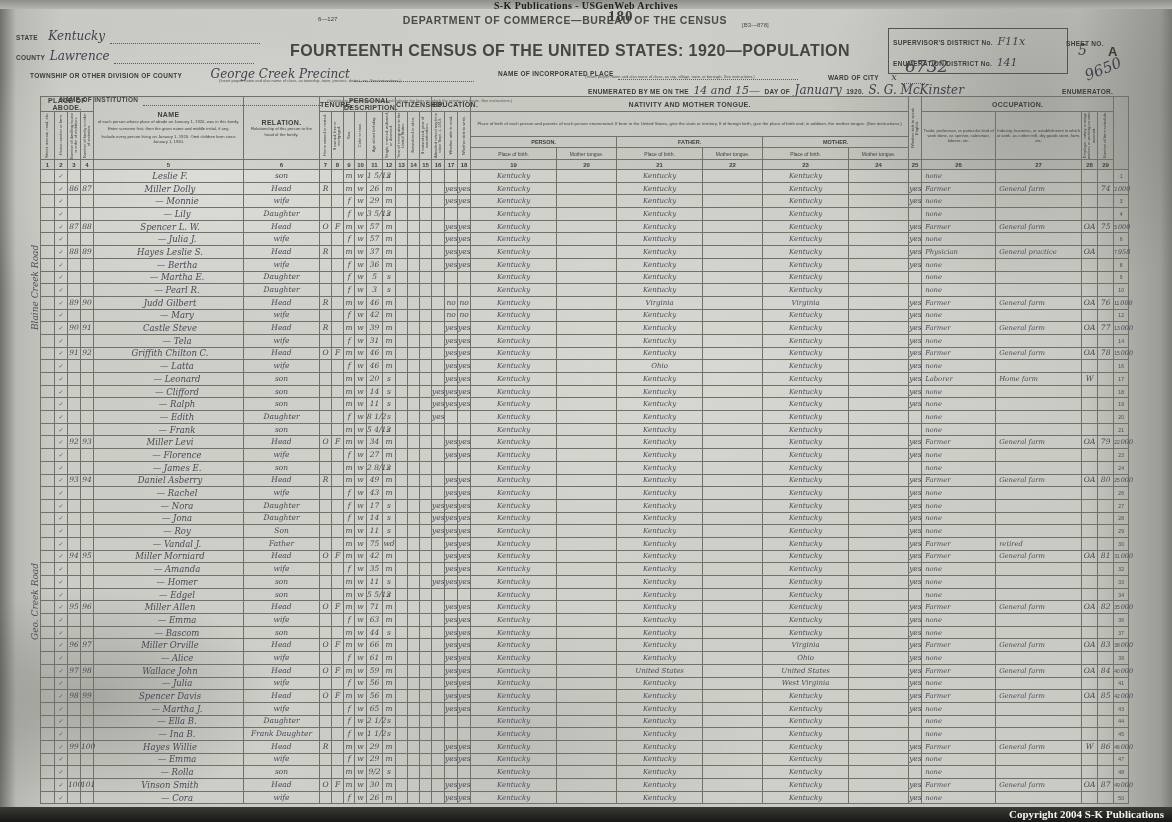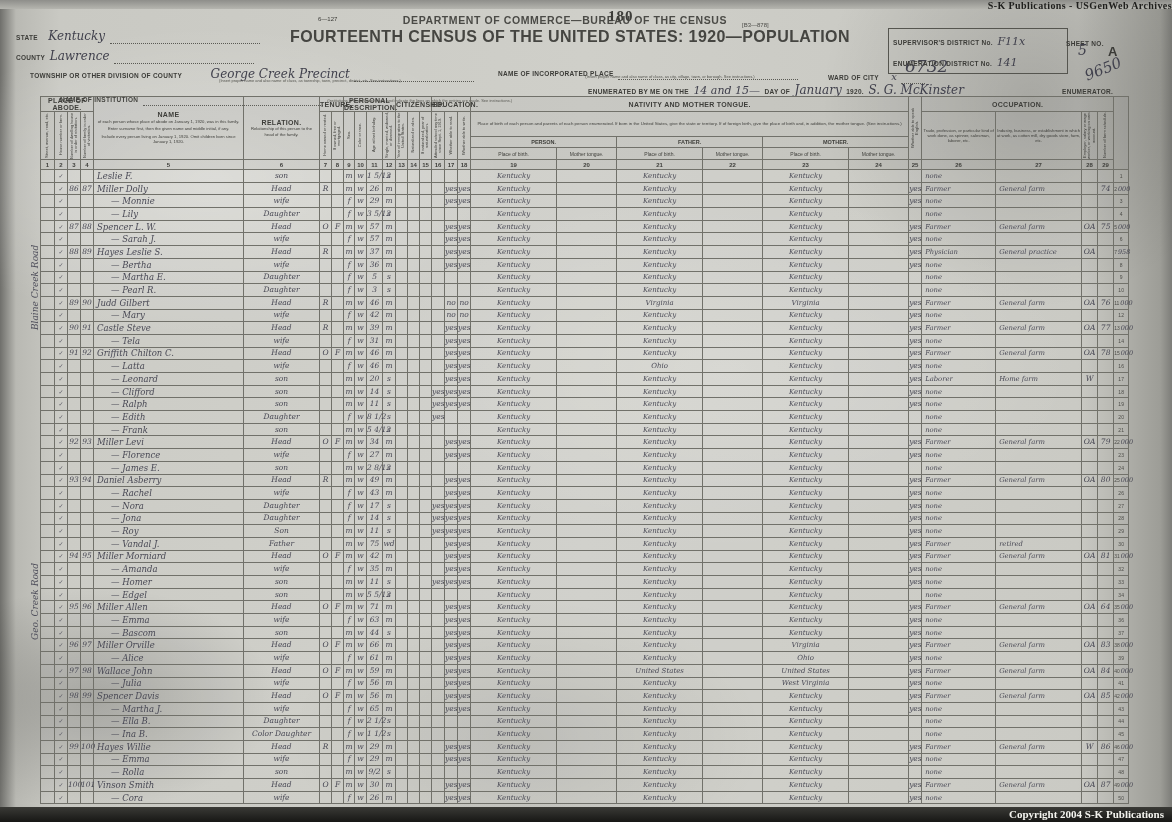--- a/index.html
+++ b/index.html
@@ -8,21 +8,21 @@
     font-family:"Liberation Sans",sans-serif;
     background:
       radial-gradient(ellipse 420px 220px at 18% 22%, rgba(255,255,255,.30), transparent 70%),
       radial-gradient(ellipse 500px 260px at 62% 45%, rgba(255,255,255,.18), transparent 70%),
       radial-gradient(ellipse 300px 300px at 88% 12%, rgba(0,0,0,.16), transparent 70%),
       radial-gradient(ellipse 260px 160px at 8% 85%, rgba(0,0,0,.20), transparent 70%),
       radial-gradient(ellipse 340px 200px at 45% 90%, rgba(0,0,0,.10), transparent 70%),
       linear-gradient(90deg,#6f6f6b 0px,#b9b9b3 16px,#c9c9c3 60px,#cfcfc9 50%,#c7c7c1 92%,#9d9d97 99%,#7d7d79 100%);
   }
   .edge-top{position:absolute;left:0;top:0;width:100%;height:9px;background:linear-gradient(180deg,#8e8e8a,#b5b5af);}
-  .credit{position:absolute;top:0;left:0;width:100%;text-align:right;
+  .credit{position:absolute;top:0;left:0;width:100%;text-align:center;
     font:bold 10px "Liberation Serif",serif;color:#1f1f1d;letter-spacing:.4px;}
   .bottom-bar{position:absolute;left:0;bottom:0;width:100%;height:15px;background:linear-gradient(180deg,#3a3a36,#171715);
     color:#f4f4ef;font:bold 11px "Liberation Serif",serif;text-align:right;box-sizing:border-box;padding:1px 8px 0 0;}
   .pr{color:#3a3a36}
   .hw{font-family:"DejaVu Serif",serif;font-style:italic;color:#484854}
   
   .hdr{position:absolute;left:0;top:8px;width:1172px;height:88px;}
   .abs{position:absolute;white-space:nowrap}
   .lbl{font-weight:bold;font-size:6.5px;color:#3c3c38;letter-spacing:.3px}
   .dots{display:inline-block;border-bottom:1px dotted #5a5a54;height:9px;vertical-align:bottom}
@@ -44,21 +44,21 @@
   .h3r th{height:10px;font-size:5.5px}
   .h3b th{height:11px;font-size:5px;font-weight:normal}
   .h4r th{height:9px;font-size:6px;font-weight:bold}
   .vt span{display:inline-block;writing-mode:vertical-rl;transform:rotate(180deg);
     font-size:4px;font-weight:normal;line-height:1.1;max-height:50px;white-space:normal}
   .namehead .t{font-size:7px;letter-spacing:.4px}
   .namehead .d{font-size:4.2px;font-weight:normal;padding:1px 3px;text-align:center;line-height:1.25}
   .deschead{font-size:4.2px;font-weight:normal;padding:0 2px;line-height:1.2}
   .introhead{font-size:4.4px;font-weight:normal;padding:0 4px;line-height:1.25}
   tbody td{height:11.7px;font-size:7.5px;line-height:10px;text-align:center;white-space:nowrap;vertical-align:middle}
-  tbody td.name{text-align:left;padding-left:3px;font-size:8.5px}
+  tbody td.name{text-align:center;padding-left:3px;font-size:8.5px}
   tbody td.member{padding-left:17px}
   tbody td.pob{font-size:7px}
   tbody td.occ{font-size:6.8px;text-align:left;padding-left:3px}
   tbody td.tick{color:#5a5a64;font-size:6px}
   tbody td .rn{font-size:5px;color:#4c4c48;font-style:normal;font-family:"Liberation Sans",sans-serif}
   tbody td .marg{font-size:6.5px;margin-left:1px}
   
   .vnote{position:absolute;transform:rotate(-90deg);transform-origin:left top;
     font-family:"DejaVu Serif",serif;font-style:italic;font-size:9px;color:#50505c;white-space:nowrap}
 </style>
@@ -66,21 +66,21 @@
 <body>
 
 <div class="edge-top"></div>
 <div class="credit">S-K Publications - USGenWeb Archives</div>
 
 <div class="hdr">
   <div class="abs pr" style="left:318px;top:8px;font-size:6px">6—127</div>
   <div class="abs dept" style="left:330px;top:6px;width:470px;text-align:center">DEPARTMENT OF COMMERCE—BUREAU OF THE CENSUS</div>
   <div class="abs stamp" style="left:608px;top:0px">180</div>
   <div class="abs plate" style="left:742px;top:14px">[B3—878]</div>
-  <div class="abs title" style="left:290px;top:20px;width:560px;text-align:center">FOURTEENTH CENSUS OF THE UNITED STATES: 1920—POPULATION</div>
+  <div class="abs title" style="left:290px;top:34px;width:560px;text-align:center">FOURTEENTH CENSUS OF THE UNITED STATES: 1920—POPULATION</div>
 
   <div class="abs" style="left:16px;top:18px">
     <span class="lbl">STATE</span>
     <span class="hwv" style="margin-left:6px">Kentucky</span>
     <span class="dots" style="width:150px"></span>
   </div>
   <div class="abs" style="left:16px;top:38px">
     <span class="lbl">COUNTY</span>
     <span class="hwv" style="">Lawrence</span>
     <span class="dots" style="width:140px"></span>
@@ -423,21 +423,21 @@
         <td class="hw occ">General farm</td>
         <td class="hw">OA</td>
         <td class="hw">75</td>
         <td><span class="rn">5</span><span class="hw marg">000</span></td>
       </tr>
       <tr>
         <td></td>
         <td class="tick">✓</td>
         <td class="hw"></td>
         <td class="hw"></td>
-        <td class="hw name member">— Sarah J.</td>
+        <td class="hw name member">— Julia J.</td>
         <td class="hw">wife</td>
         <td class="hw"></td>
         <td class="hw"></td>
         <td class="hw">f</td>
         <td class="hw">w</td>
         <td class="hw">57</td>
         <td class="hw">m</td>
         <td></td>
         <td></td>
         <td></td>
@@ -1375,21 +1375,21 @@
         <td class="hw pob">Kentucky</td>
         <td></td>
         <td class="hw pob">Kentucky</td>
         <td></td>
         <td class="hw pob">Kentucky</td>
         <td></td>
         <td class="hw">yes</td>
         <td class="hw occ">Farmer</td>
         <td class="hw occ">General farm</td>
         <td class="hw">OA</td>
-        <td class="hw">64</td>
+        <td class="hw">82</td>
         <td><span class="rn">35</span><span class="hw marg">000</span></td>
       </tr>
       <tr>
         <td></td>
         <td class="tick">✓</td>
         <td class="hw"></td>
         <td class="hw"></td>
         <td class="hw name member">— Emma</td>
         <td class="hw">wife</td>
         <td class="hw"></td>
@@ -1672,21 +1672,21 @@
         <td class="hw"></td>
         <td class="hw"></td>
         <td><span class="rn">44</span></td>
       </tr>
       <tr>
         <td></td>
         <td class="tick">✓</td>
         <td class="hw"></td>
         <td class="hw"></td>
         <td class="hw name member">— Ina B.</td>
-        <td class="hw">Color Daughter</td>
+        <td class="hw">Frank Daughter</td>
         <td class="hw"></td>
         <td class="hw"></td>
         <td class="hw">f</td>
         <td class="hw">w</td>
         <td class="hw">1 1/2</td>
         <td class="hw">s</td>
         <td></td>
         <td></td>
         <td></td>
         <td class="hw"></td>

